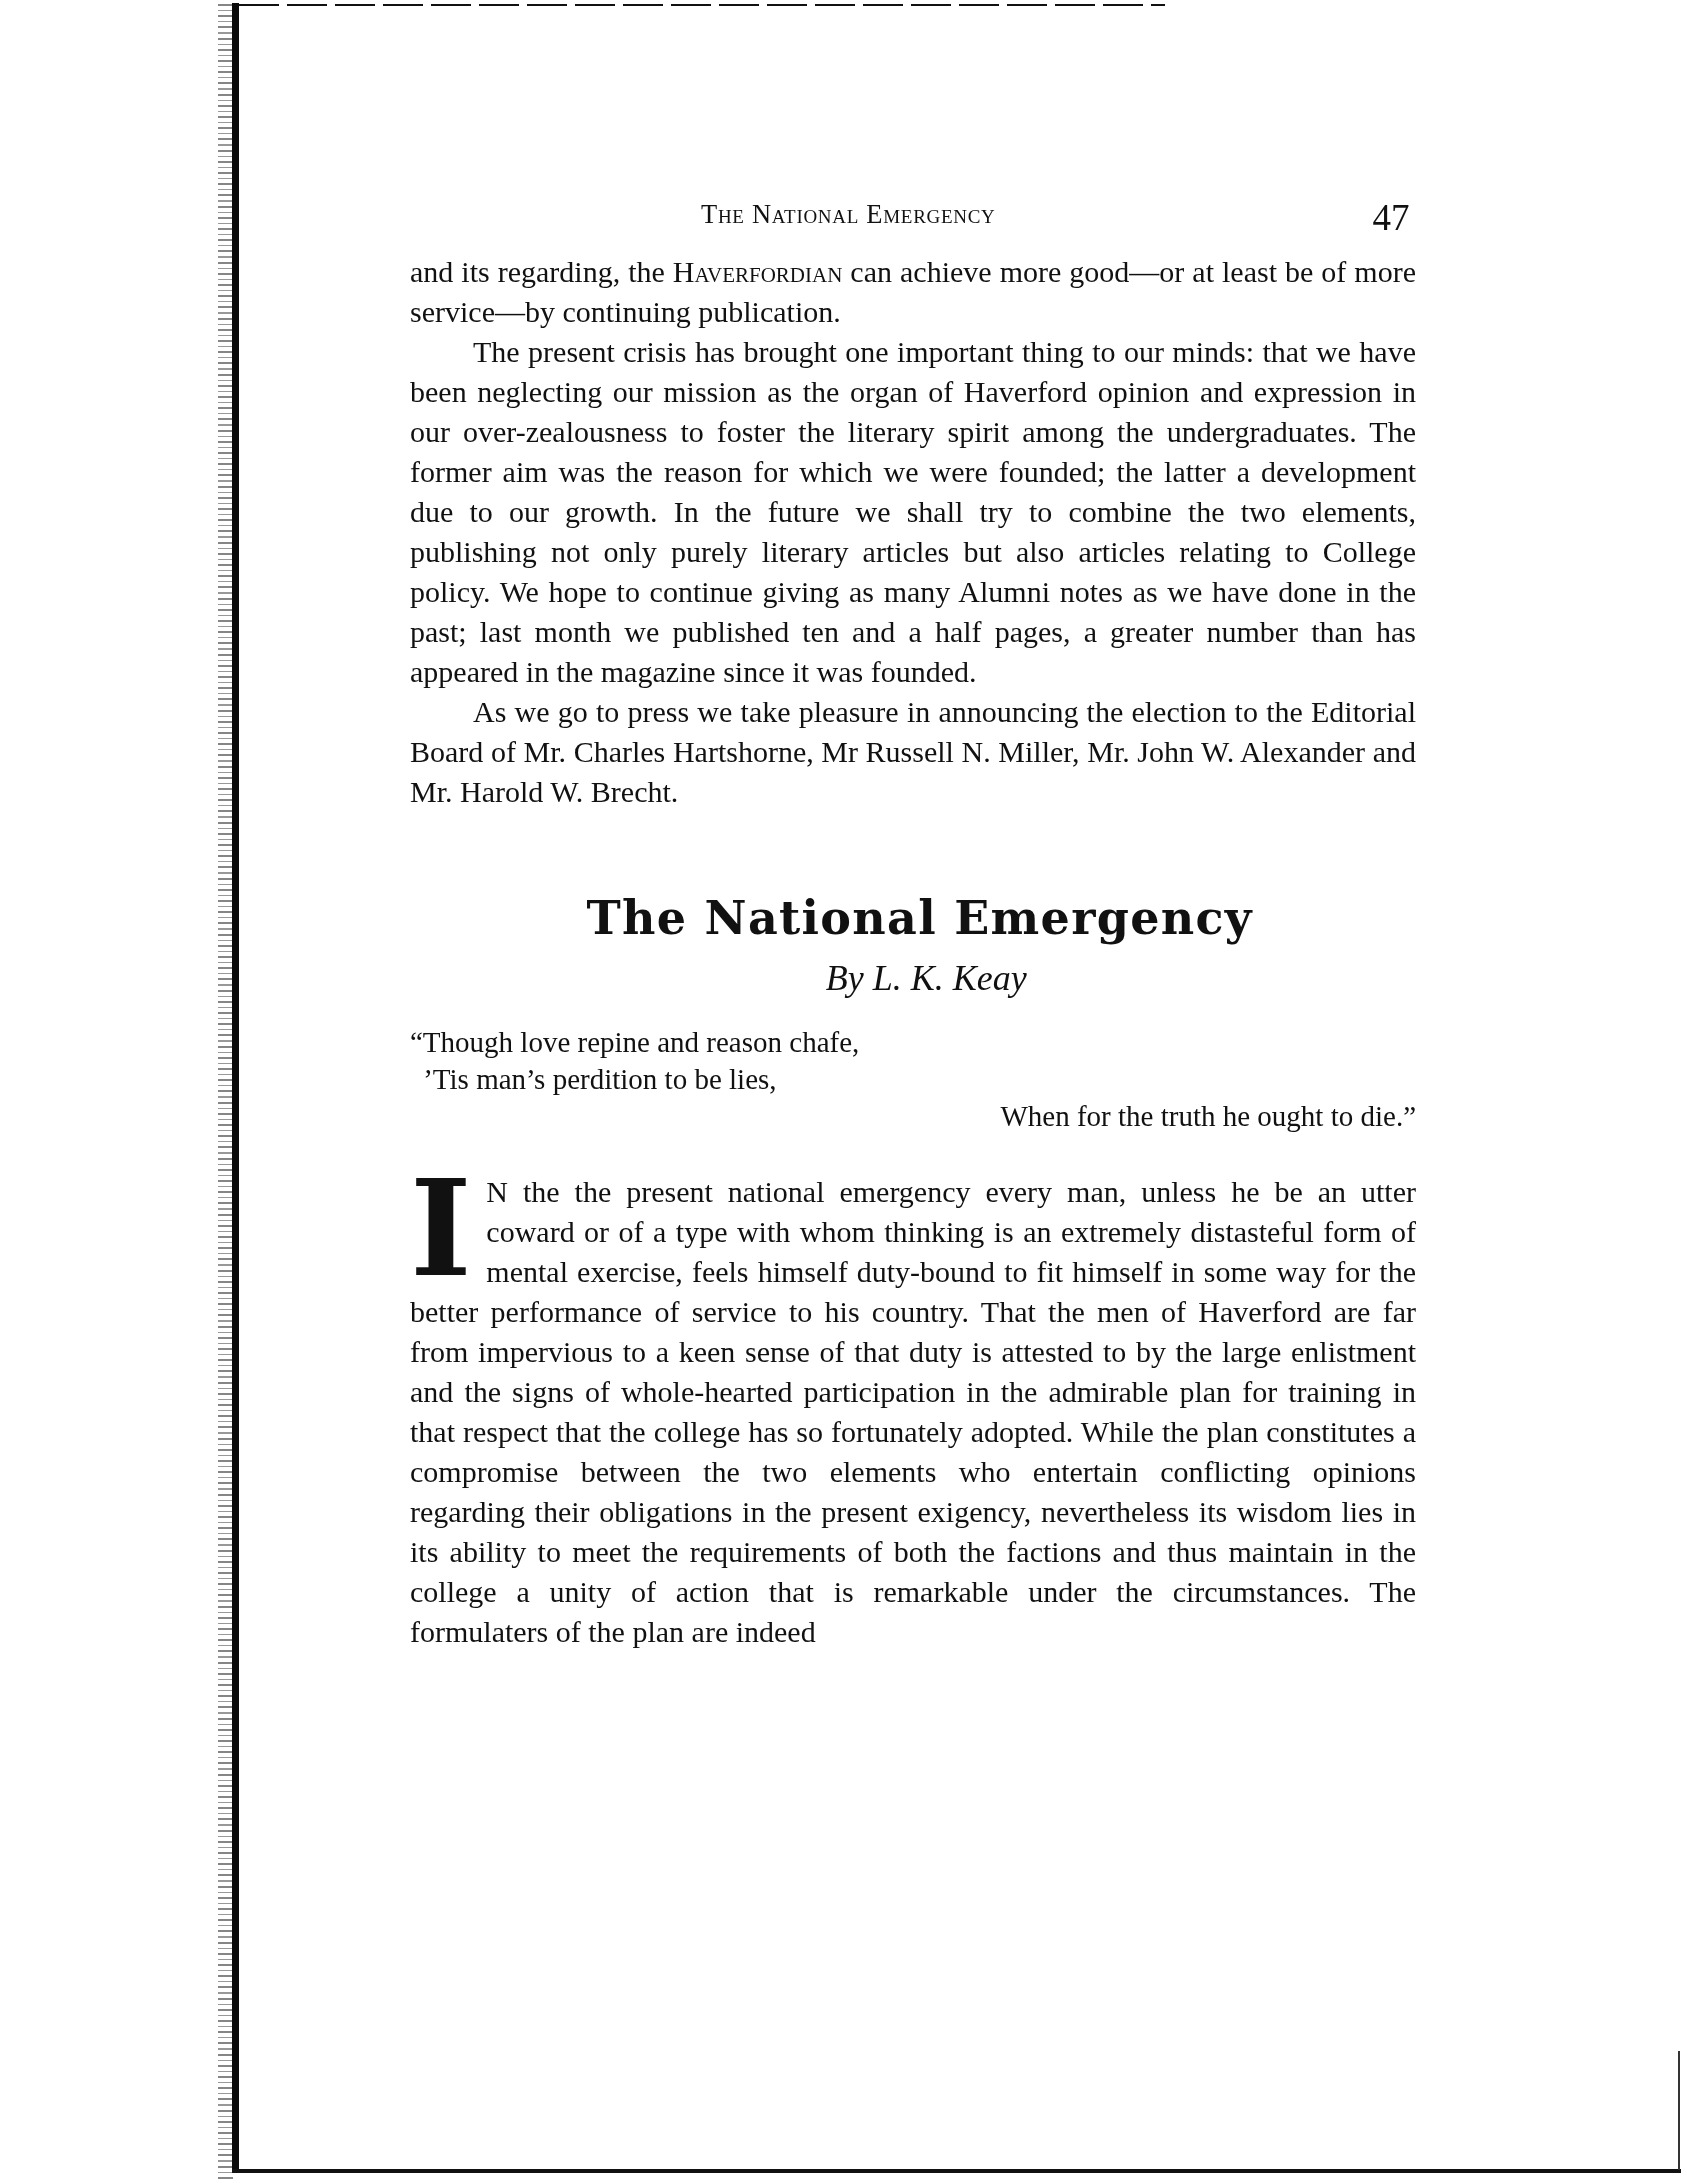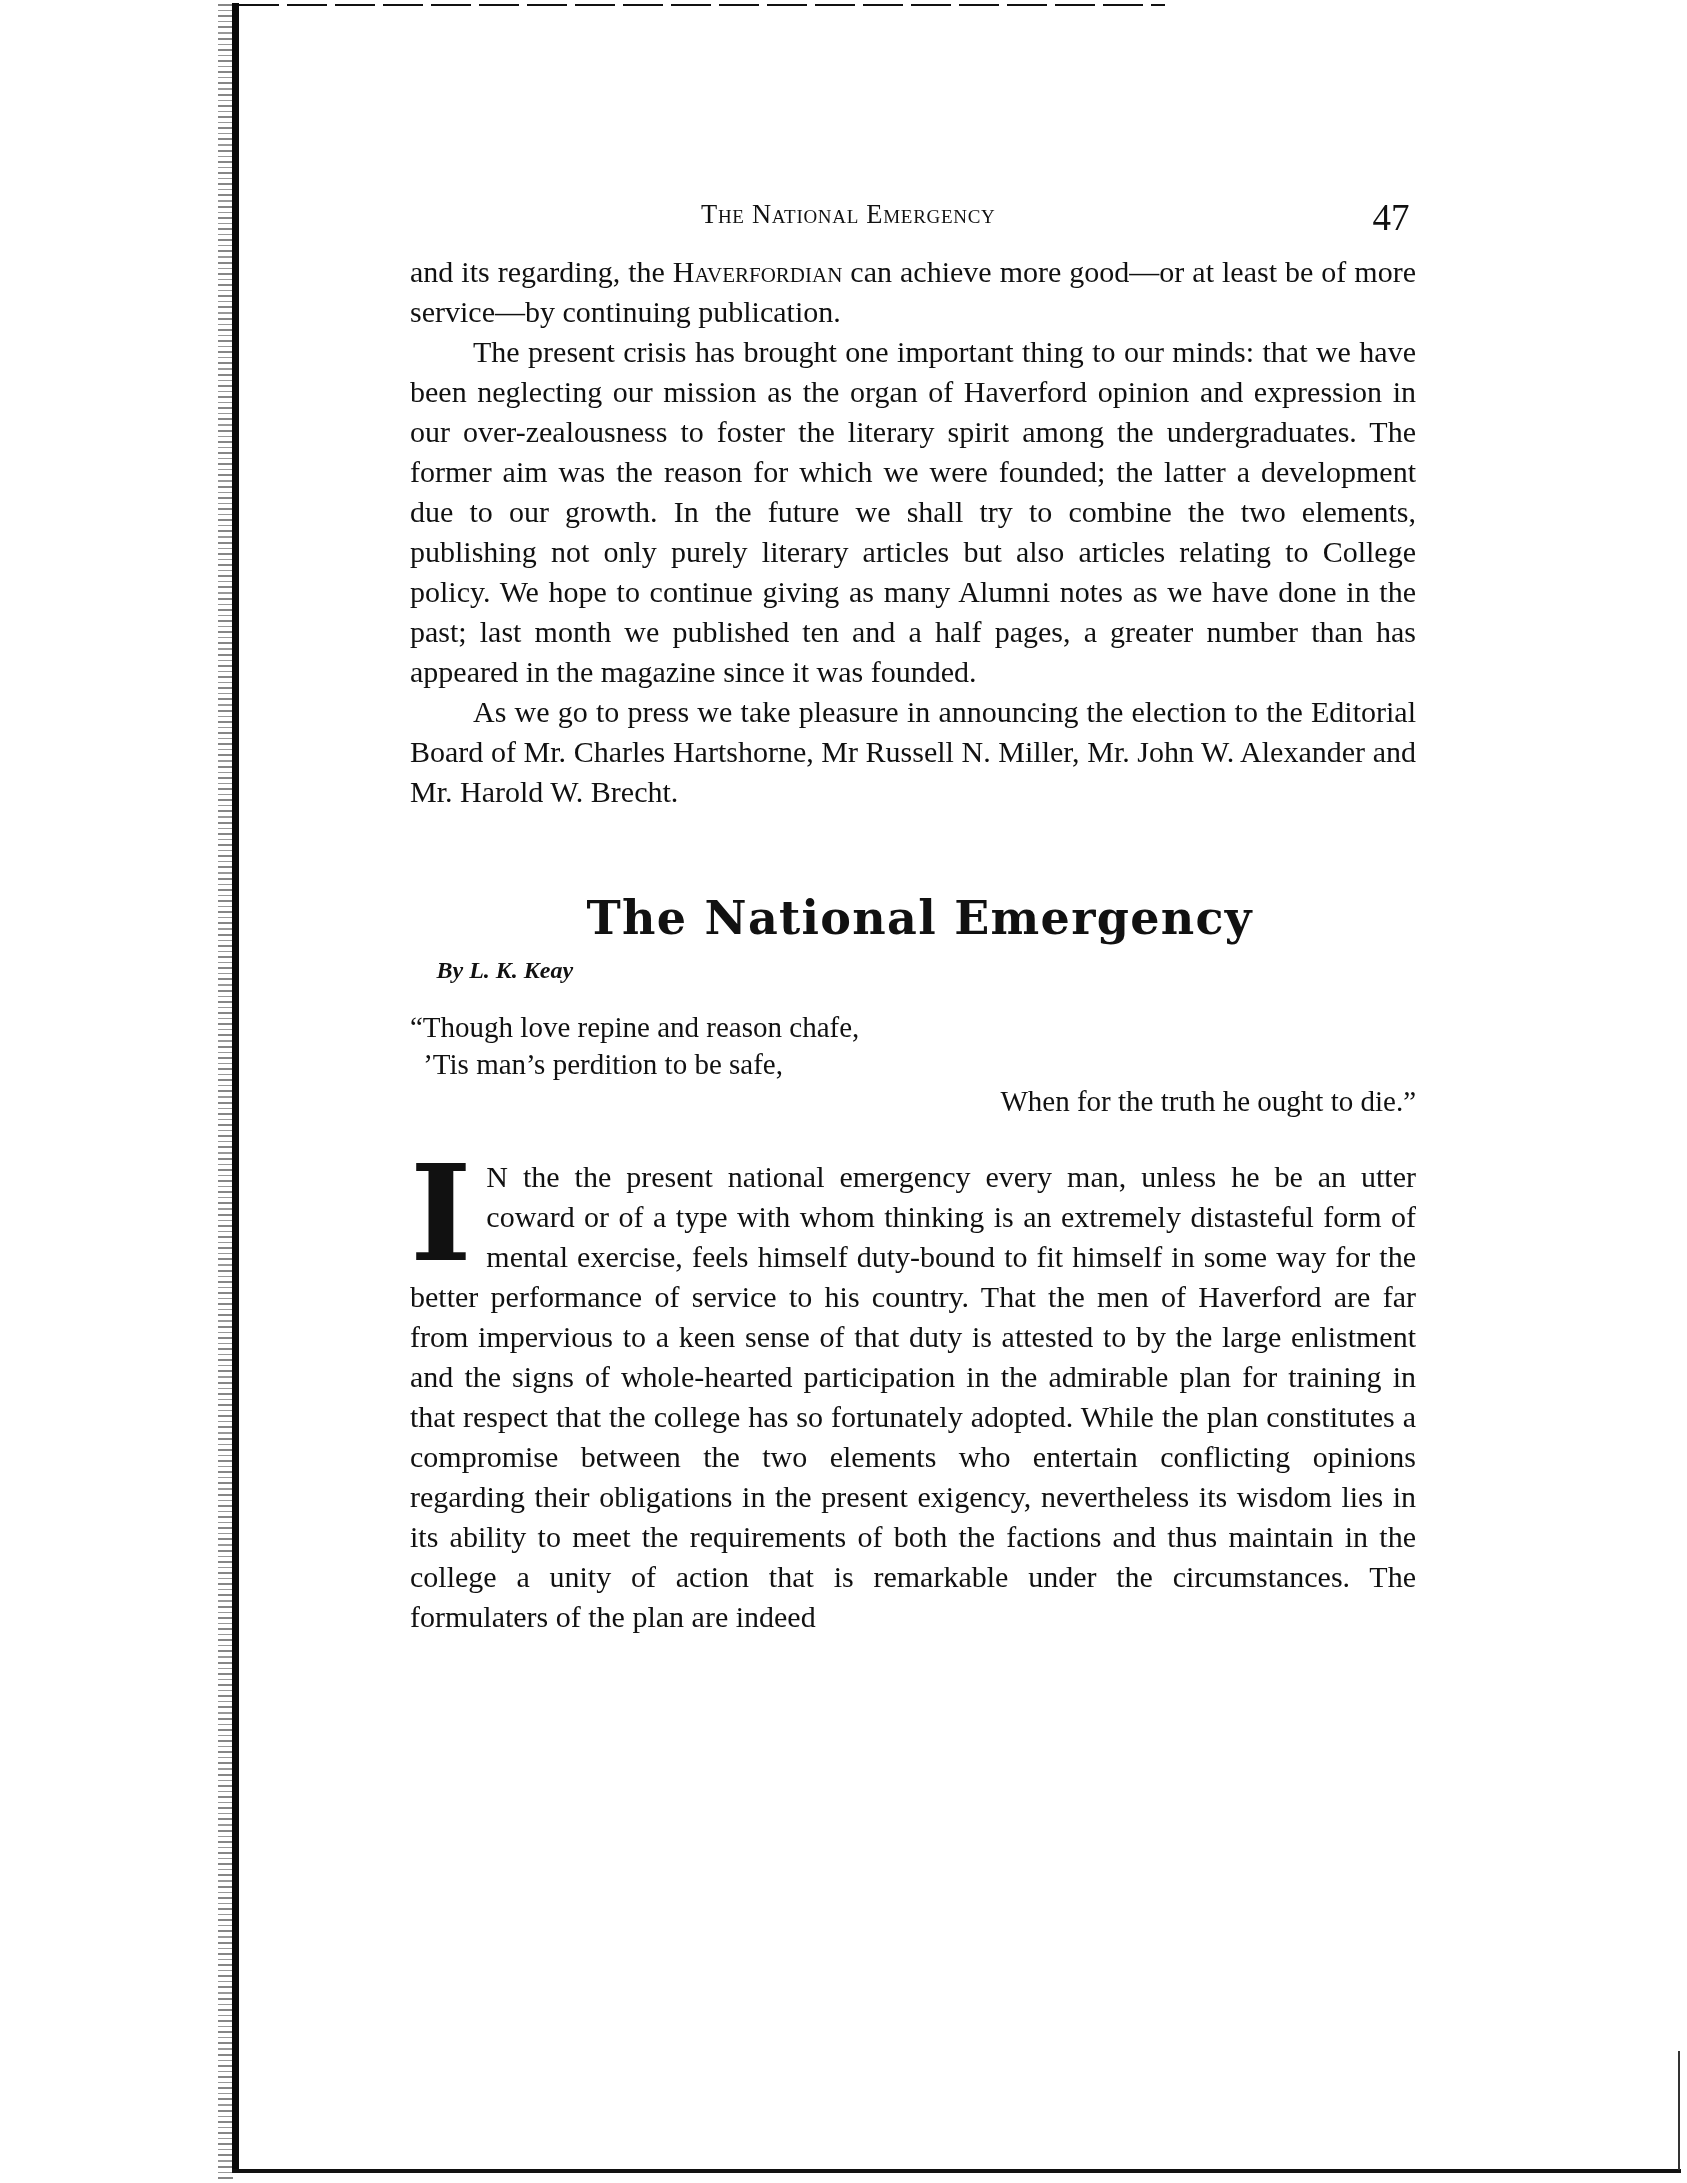--- a/index.html
+++ b/index.html
@@ -20,21 +20,21 @@
   .page-num { position: absolute; right: 6.6px; top: 4px; font-size: 37px; }
 
   p.body { font-size: 30px; line-height: 40px; margin: 0; text-align: justify; text-align-last: left; }
   p.indent { text-indent: 63px; }
   .sc { font-variant: small-caps; }
 
   .announce-head { font-size: 28px; letter-spacing: 1.3px; margin: 41px 0 14.6px 0; }
 
   .article-title { text-align: center; font-family: "DejaVu Serif", serif; font-weight: bold;
     font-size: 46px; margin: 79px 0 6.6px 13.2px; letter-spacing: 1.3px; }
-  .byline { text-align: left; font-style: italic; font-size: 24px; margin: 12px 0 25px 26.5px; font-weight: bold; }
+  .byline { text-align: center; font-style: italic; font-size: 36px; margin: 12px 0 25px 26.5px; }
 
   .poem { font-size: 29px; line-height: 37px; }
   .poem div { white-space: pre; }
   .poem .l2 { padding-left: 40px; }
   .poem .l3 { padding-left: 13.2px; }
   .poem .l4 { padding-left: 53px; text-align: right; }
 
   .article-body { margin-top: 37px; position: relative; }
   .dropcap { float: left; font-size: 132px; line-height: 106px; font-weight: bold;
     margin: 4px 14.6px 0 0; font-family: "DejaVu Serif", serif; }
@@ -59,21 +59,21 @@
   <p class="body"><span>and its regarding, the </span><span class="sc">Haverfordian</span><span> can achieve more good—or at least be of more service—by continuing publication.</span></p>
   <p class="body indent">The present crisis has brought one important thing to our minds: that we have been neglecting our mission as the organ of Haverford opinion and expression in our over-zealousness to foster the literary spirit among the undergraduates. The former aim was the reason for which we were founded; the latter a development due to our growth. In the future we shall try to combine the two elements, publishing not only purely literary articles but also articles relating to College policy. We hope to continue giving as many Alumni notes as we have done in the past; last month we published ten and a half pages, a greater number than has appeared in the magazine since it was founded.</p>
 
   <p class="body indent">As we go to press we take pleasure in announcing the election to the Editorial Board of Mr. Charles Hartshorne, Mr Russell N. Miller, Mr. John W. Alexander and Mr. Harold W. Brecht.</p>
 
   <div class="article-title">The National Emergency</div>
   <div class="byline">By L. K. Keay</div>
 
   <div class="poem">
     <div class="l1">“Though love repine and reason chafe,</div>
-    <div class="l3">’Tis man’s perdition to be safe,</div>
+    <div class="l3">’Tis man’s perdition to be lies,</div>
     <div class="l4">When for the truth he ought to die.”</div>
   </div>
 
   <div class="article-body">
     <span class="dropcap">I</span>
     <p class="body">N the the present national emergency every man, unless he be an utter coward or of a type with whom thinking is an extremely distasteful form of mental exercise, feels himself duty-bound to fit himself in some way for the better performance of service to his country. That the men of Haverford are far from impervious to a keen sense of that duty is attested to by the large enlistment and the signs of whole-hearted participation in the admirable plan for training in that respect that the college has so fortunately adopted. While the plan constitutes a compromise between the two elements who entertain conflicting opinions regarding their obligations in the present exigency, nevertheless its wisdom lies in its ability to meet the requirements of both the factions and thus maintain in the college a unity of action that is remarkable under the circumstances. The formulaters of the plan are indeed</p>
   </div>
 </div>
 
 

